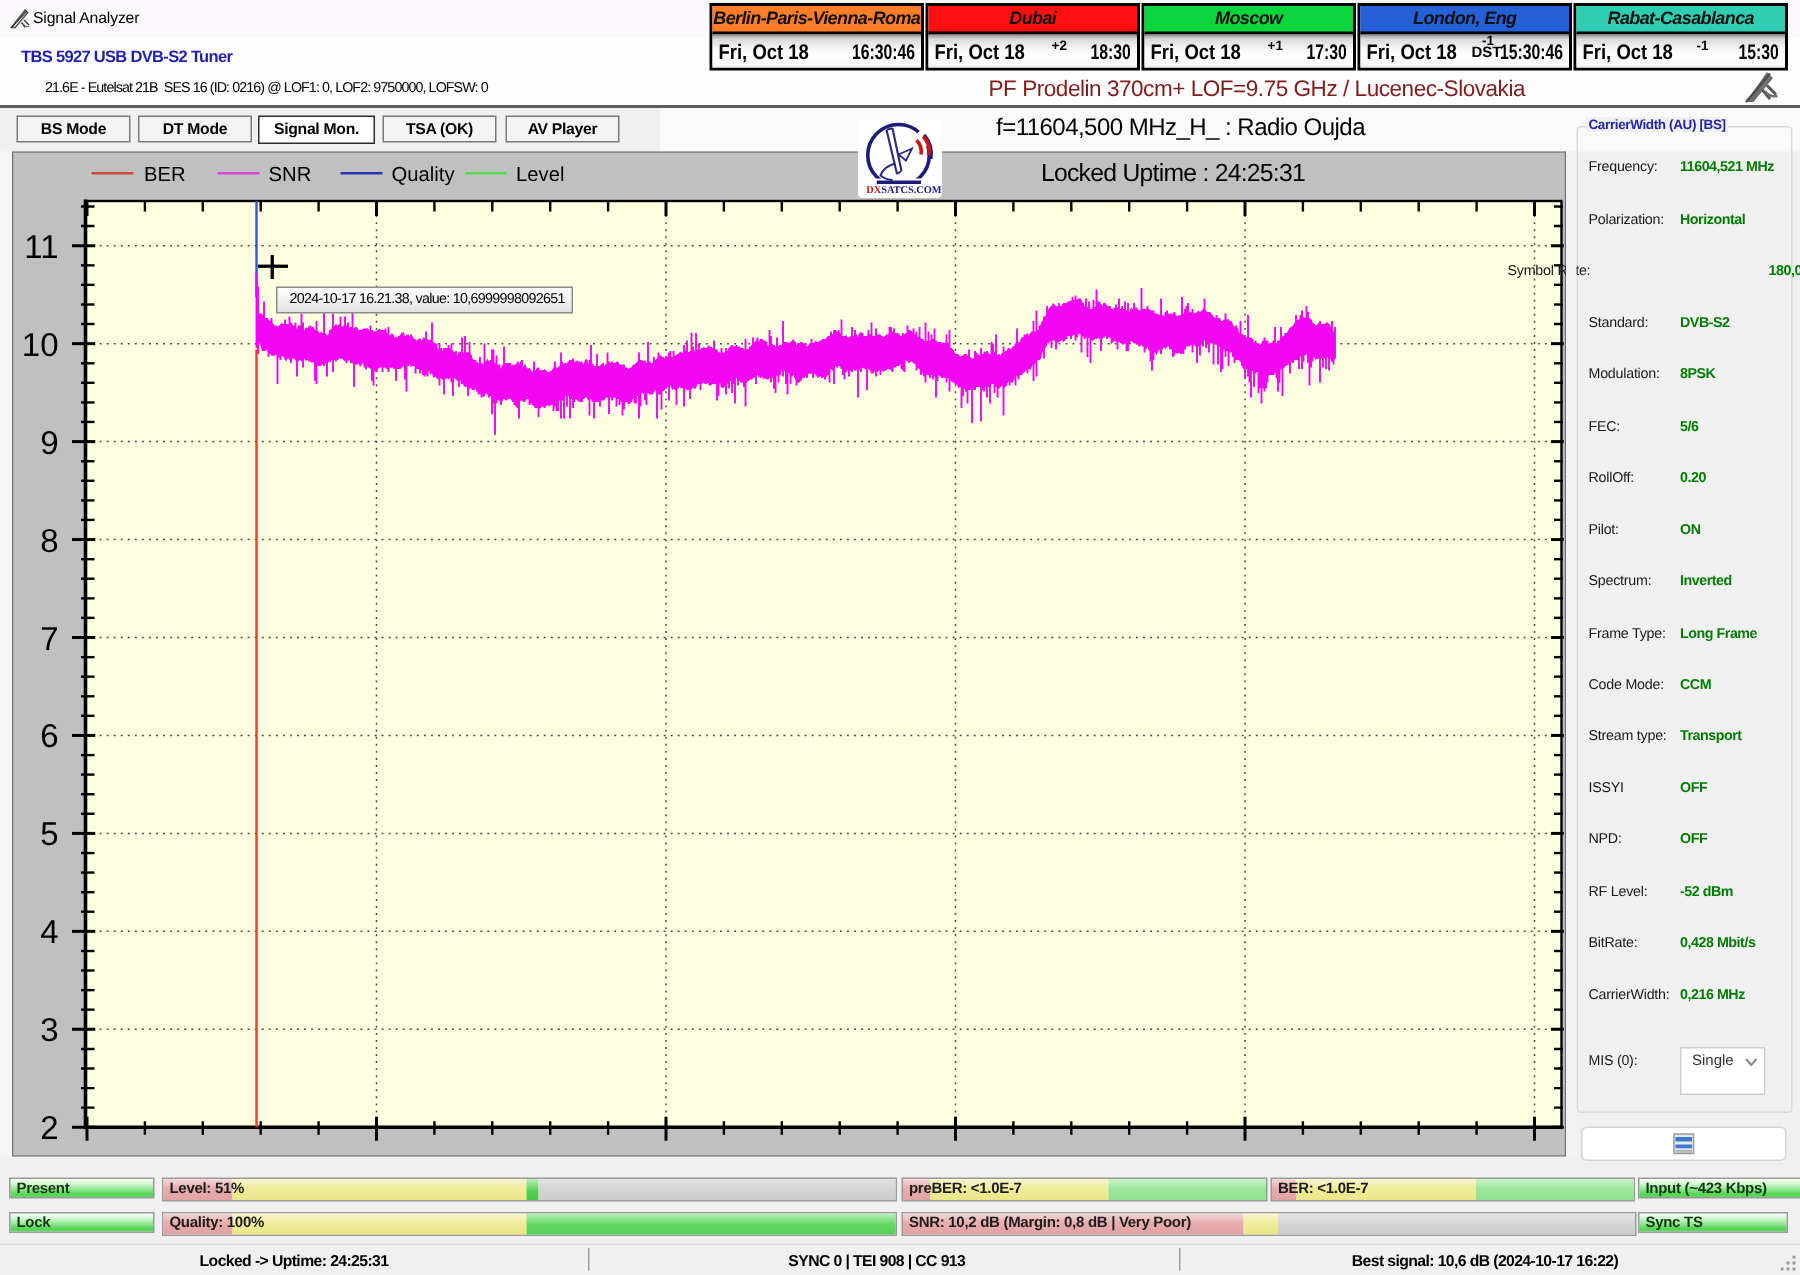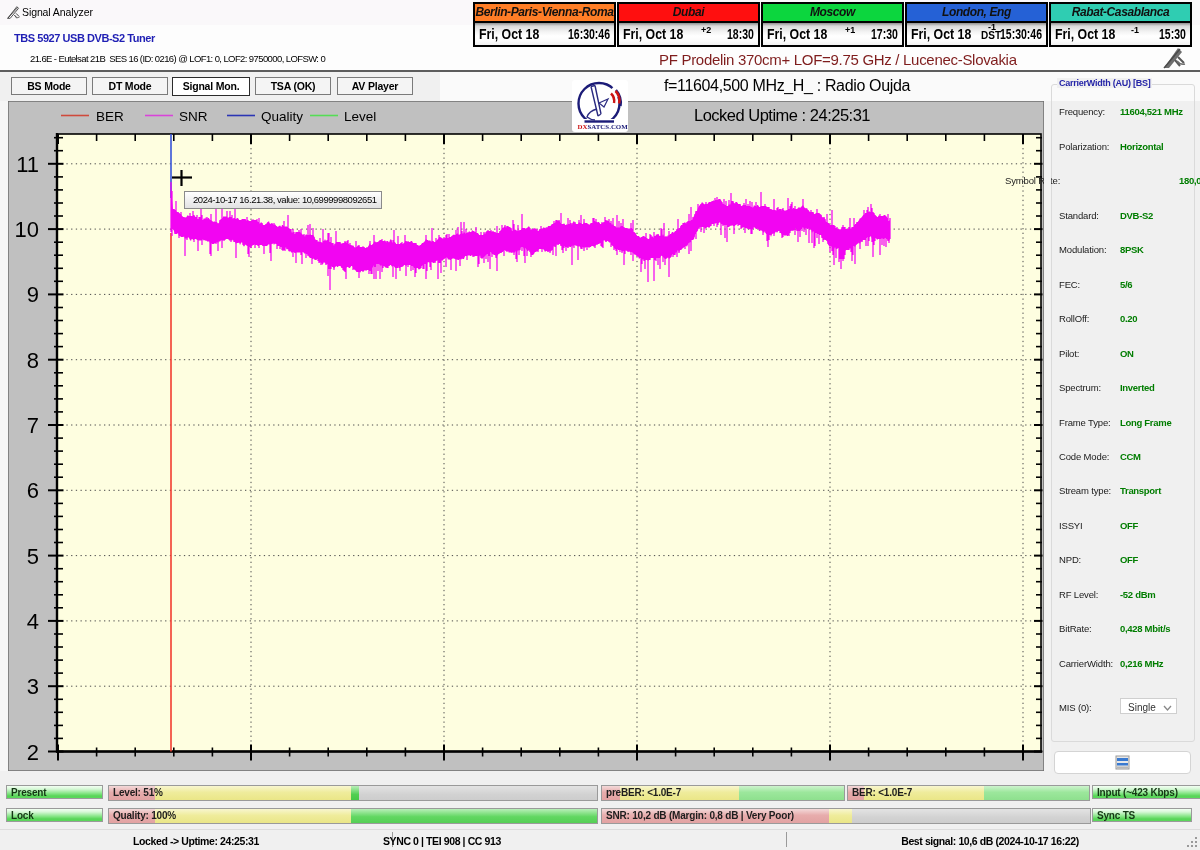--- a/index.html
+++ b/index.html
@@ -344,21 +344,21 @@
 <div class="val" style="left:1120px;top:520px">OFF</div>
 <div class="lbl" style="left:1059px;top:554px">NPD:</div>
 <div class="val" style="left:1120px;top:554px">OFF</div>
 <div class="lbl" style="left:1059px;top:589px">RF Level:</div>
 <div class="val" style="left:1120px;top:589px">-52 dBm</div>
 <div class="lbl" style="left:1059px;top:623px">BitRate:</div>
 <div class="val" style="left:1120px;top:623px">0,428 Mbit/s</div>
 <div class="lbl" style="left:1059px;top:658px">CarrierWidth:</div>
 <div class="val" style="left:1120px;top:658px">0,216 MHz</div>
 <div class="lbl" style="left:1059px;top:702px">MIS (0):</div>
-<div class="abs" style="left:1120px;top:698px;width:57px;height:16px;border:1px solid #cfcfcf;background:#fff;box-sizing:border-box;font:10px/18px 'Liberation Sans',sans-serif;color:#333;padding-left:7px">Single<svg style="position:absolute;right:4px;top:6px" width="9" height="7" viewBox="0 0 9 7">
+<div class="abs" style="left:1120px;top:698px;width:57px;height:32px;border:1px solid #cfcfcf;background:#fff;box-sizing:border-box;font:10px/18px 'Liberation Sans',sans-serif;color:#333;padding-left:7px">Single<svg style="position:absolute;right:4px;top:6px" width="9" height="7" viewBox="0 0 9 7">
       <path d="M1 1 L4.5 5 L8 1" stroke="#888" stroke-width="1.3" fill="none"></path>
     </svg></div>
 <div class="abs" style="left:1054px;top:751px;width:137px;height:23px;background:#fff;border:1px solid #d4d4d4;border-radius:4px;box-sizing:border-box"></div>
 <svg class="abs" style="left:1115px;top:755px" width="15" height="15" viewBox="0 0 15 15">
 <rect x="1" y="1" width="13" height="13" fill="#e8e8e8" stroke="#9a9a9a"></rect>
 <rect x="2" y="3" width="11" height="3" fill="#3a7ad0"></rect>
 <rect x="2" y="8" width="11" height="2.5" fill="#3a7ad0"></rect>
 <rect x="2" y="11.5" width="11" height="2" fill="#b8b8b8"></rect>
 </svg>
 
@@ -398,21 +398,21 @@
   <div class="seg" style="left:46.5%;width:4.7%;background:linear-gradient(180deg,#f8f6cf 0,#efec9c 45%,#eae687 100%)"></div>
   <div class="seg" style="left:51.2%;width:48.8%;background:linear-gradient(180deg,#e3e3e3 0,#d2d2d2 60%,#cdcdcd 100%)"></div>
   <div class="btxt">SNR: 10,2 dB (Margin: 0,8 dB | Very Poor)</div>
 </div>
 <div class="gbox" style="left:1092px;top:808px;width:100px">Sync TS</div>
 
 <div class="abs" style="left:0;top:829px;width:1200px;height:21px;background:#f0f0f0;border-top:1px solid #dcdcdc"></div>
 <div class="abs" style="left:392px;top:832px;width:1px;height:15px;background:#9a9a9a"></div>
 <div class="abs" style="left:786px;top:832px;width:1px;height:15px;background:#9a9a9a"></div>
 <div class="abs" style="left:0;top:835px;width:392px;text-align:center;font:bold 10.5px 'Liberation Sans',sans-serif;letter-spacing:-0.4px;color:#000">Locked -&gt; Uptime: 24:25:31</div>
-<div class="abs" style="left:383px;top:835px;width:403px;text-align:left;font:bold 10.5px 'Liberation Sans',sans-serif;letter-spacing:-0.4px;color:#000">SYNC 0 | TEI 908 | CC 913</div>
+<div class="abs" style="left:383px;top:835px;width:403px;text-align:center;font:bold 10.5px 'Liberation Sans',sans-serif;letter-spacing:-0.4px;color:#000">SYNC 0 | TEI 908 | CC 913</div>
 <div class="abs" style="left:787px;top:835px;width:406px;text-align:center;font:bold 10.5px 'Liberation Sans',sans-serif;letter-spacing:-0.4px;color:#000">Best signal: 10,6 dB (2024-10-17 16:22)</div>
 <svg class="abs" style="left:1187px;top:837px" width="11" height="11" viewBox="0 0 11 11">
   <g fill="#9a9a9a">
       <rect x="8" y="0" width="2" height="2"></rect>
       <rect x="8" y="4" width="2" height="2"></rect>
       <rect x="8" y="8" width="2" height="2"></rect>
       <rect x="4" y="4" width="2" height="2"></rect>
       <rect x="4" y="8" width="2" height="2"></rect>
       <rect x="0" y="8" width="2" height="2"></rect>
     </g>

